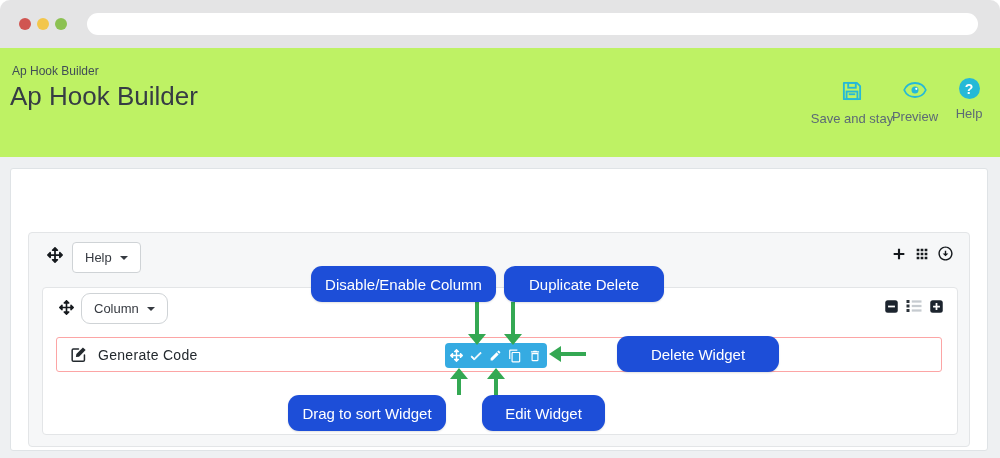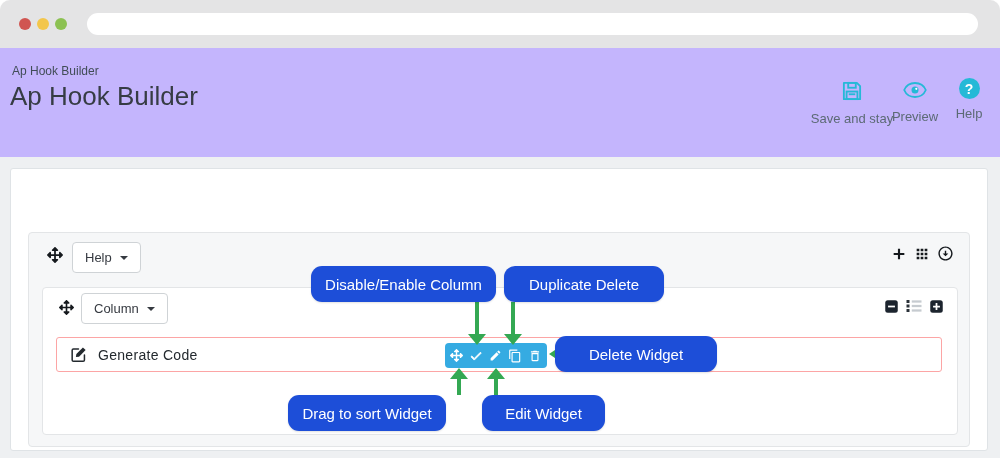--- a/index.html
+++ b/index.html
@@ -12,21 +12,21 @@
   .dot{position:absolute;top:18px;width:12px;height:12px;border-radius:50%;}
   .dot.red{left:19px;background:#d05551;}
   .dot.yellow{left:37px;background:#f3c64b;}
   .dot.green{left:55px;background:#8cc152;}
   .urlbar{position:absolute;left:87px;right:22px;top:13px;height:22px;background:#fff;border-radius:11px;}
 
   
   .pagebody{position:absolute;left:0;top:48px;width:1000px;height:410px;background:#eef0f2;}
 
   
-  .appheader{position:absolute;left:0;top:0;width:1000px;height:109px;background:#c4b5fd;}
+  .appheader{position:absolute;left:0;top:0;width:1000px;height:109px;background:#bef264;}
   .breadcrumb{position:absolute;left:12px;top:16px;font-size:12px;color:#414d57;cursor:pointer;}
   .pagetitle{position:absolute;left:10px;top:33px;margin:0;font-size:26px;font-weight:400;color:#363c44;}
   .action{position:absolute;top:30px;display:flex;flex-direction:column;align-items:center;gap:7px;cursor:pointer;}
   .action .alabel{font-size:13px;color:#5c6a75;white-space:nowrap;}
   .action.save{left:810px;width:84px;}
   .action.preview{left:884px;width:62px;text-align:center;}
   .action.help{left:946px;width:46px;}
   .qcircle{width:21px;height:21px;border-radius:50%;background:#25b9d7;color:#fff;font-weight:700;
     font-size:14px;display:flex;align-items:center;justify-content:center;}
 
@@ -59,21 +59,21 @@
   
   .toolbar{position:absolute;left:445px;top:343px;width:102px;height:25px;background:#35abe2;
     border-radius:4px;display:flex;align-items:center;justify-content:center;gap:6px;z-index:5;}
   .toolbar svg{display:block;cursor:pointer;}
 
   
   .tip{position:absolute;background:#1d4ed8;color:#fff;font-size:15px;display:flex;align-items:center;
     justify-content:center;border-radius:11px;z-index:8;box-shadow:0 1px 2px rgba(0,0,0,.12);}
   .tip.disable{left:311px;top:266px;width:185px;height:36px;}
   .tip.duplicate{left:504px;top:266px;width:160px;height:36px;}
-  .tip.delete{left:555px;top:336px;width:162px;height:36px;}
+  .tip.delete{left:617px;top:336px;width:162px;height:36px;}
   .tip.drag{left:288px;top:395px;width:158px;height:36px;}
   .tip.edit{left:482px;top:395px;width:123px;height:36px;}
 
   
   .stem{position:absolute;background:#34a853;z-index:7;}
   .head{position:absolute;width:0;height:0;z-index:7;}
   .stem.v1{left:475px;top:302px;width:4px;height:32px;}
   .head.h1{left:468px;top:334px;border-left:9px solid transparent;border-right:9px solid transparent;border-top:11px solid #34a853;}
   .stem.v2{left:511px;top:302px;width:4px;height:32px;}
   .head.h2{left:504px;top:334px;border-left:9px solid transparent;border-right:9px solid transparent;border-top:11px solid #34a853;}
@@ -157,21 +157,21 @@
       <svg viewBox="0 0 24 24" width="17" height="17" fill="#15191d">
         <path d="M12 2C6.48 2 2 6.48 2 12s4.48 10 10 10 10-4.48 10-10S17.52 2 12 2zm0 18c-4.41 0-8-3.59-8-8s3.59-8 8-8 8 3.59 8 8-3.59 8-8 8zm1-8V8h-2v4H8l4 4 4-4h-3z"></path>
       </svg>
     </div>
   </div>
 
   <div class="columnpanel"></div>
   <svg class="movehandle" style="left:59px;top:300px;" viewBox="0 0 512 512" width="15" height="15" fill="#15191d">
     <path d="M352.201 425.775l-79.196 79.196c-9.373 9.373-24.568 9.373-33.941 0l-79.196-79.196c-15.119-15.119-4.411-40.971 16.971-40.971h51.162L228 284H127.196v51.162c0 21.382-25.851 32.09-40.971 16.971L7.029 272.937c-9.373-9.373-9.373-24.569 0-33.941L86.225 159.8c15.119-15.119 40.971-4.411 40.971 16.971V228H228V127.196h-51.23c-21.382 0-32.09-25.851-16.971-40.971l79.196-79.196c9.373-9.373 24.568-9.373 33.941 0l79.196 79.196c15.119 15.119 4.411 40.971-16.971 40.971h-51.162V228h100.804v-51.162c0-21.382 25.851-32.09 40.971-16.971l79.196 79.196c9.373 9.373 9.373 24.569 0 33.941L425.775 352.2c-15.119 15.119-40.971 4.411-40.971-16.971V284H284v100.804h51.23c21.382 0 32.09 25.852 16.971 40.971z"></path>
   </svg>
-  <button class="dropbtn" style="left:81px;top:293px;">
+  <button class="dropbtn" style="left:81px;top:293px;border-radius:9px;">
     <span>Column</span>
     <span class="caret"></span>
   </button>
   <div class="iconrow" style="left:884px;top:297px;gap:6px;">
     <svg viewBox="0 0 24 24" width="15" height="15">
       <rect x="2" y="2" width="20" height="20" rx="4" fill="#1c242e"></rect>
       <rect x="6.5" y="10.6" width="11" height="2.8" fill="#fff"></rect>
     </svg>
     <svg viewBox="0 0 24 24" width="18" height="18">
       <rect x="2" y="4" width="4" height="4" fill="#2a3138"></rect>

